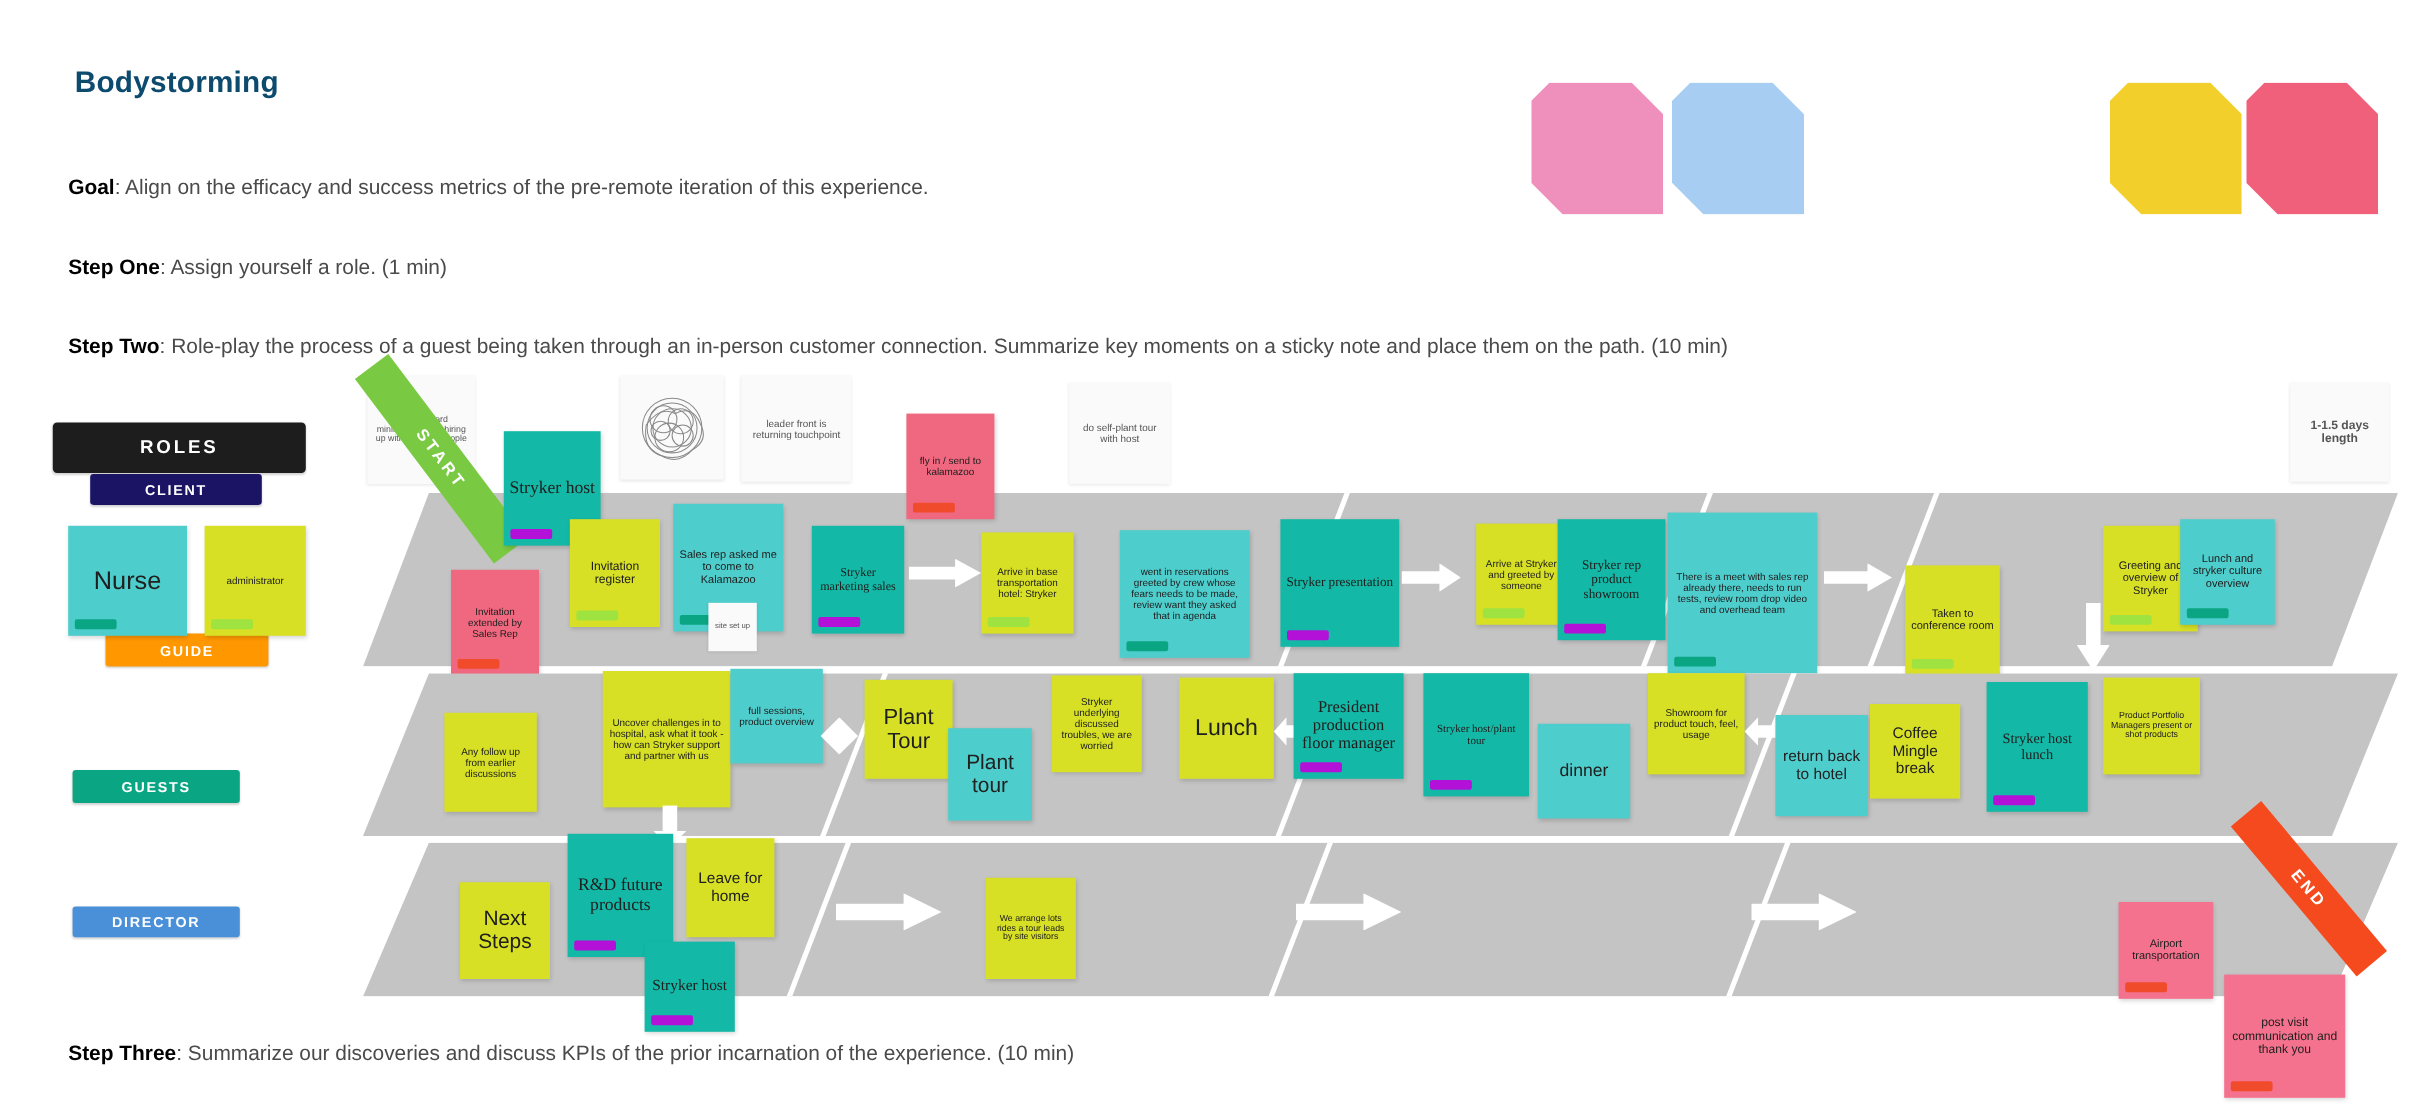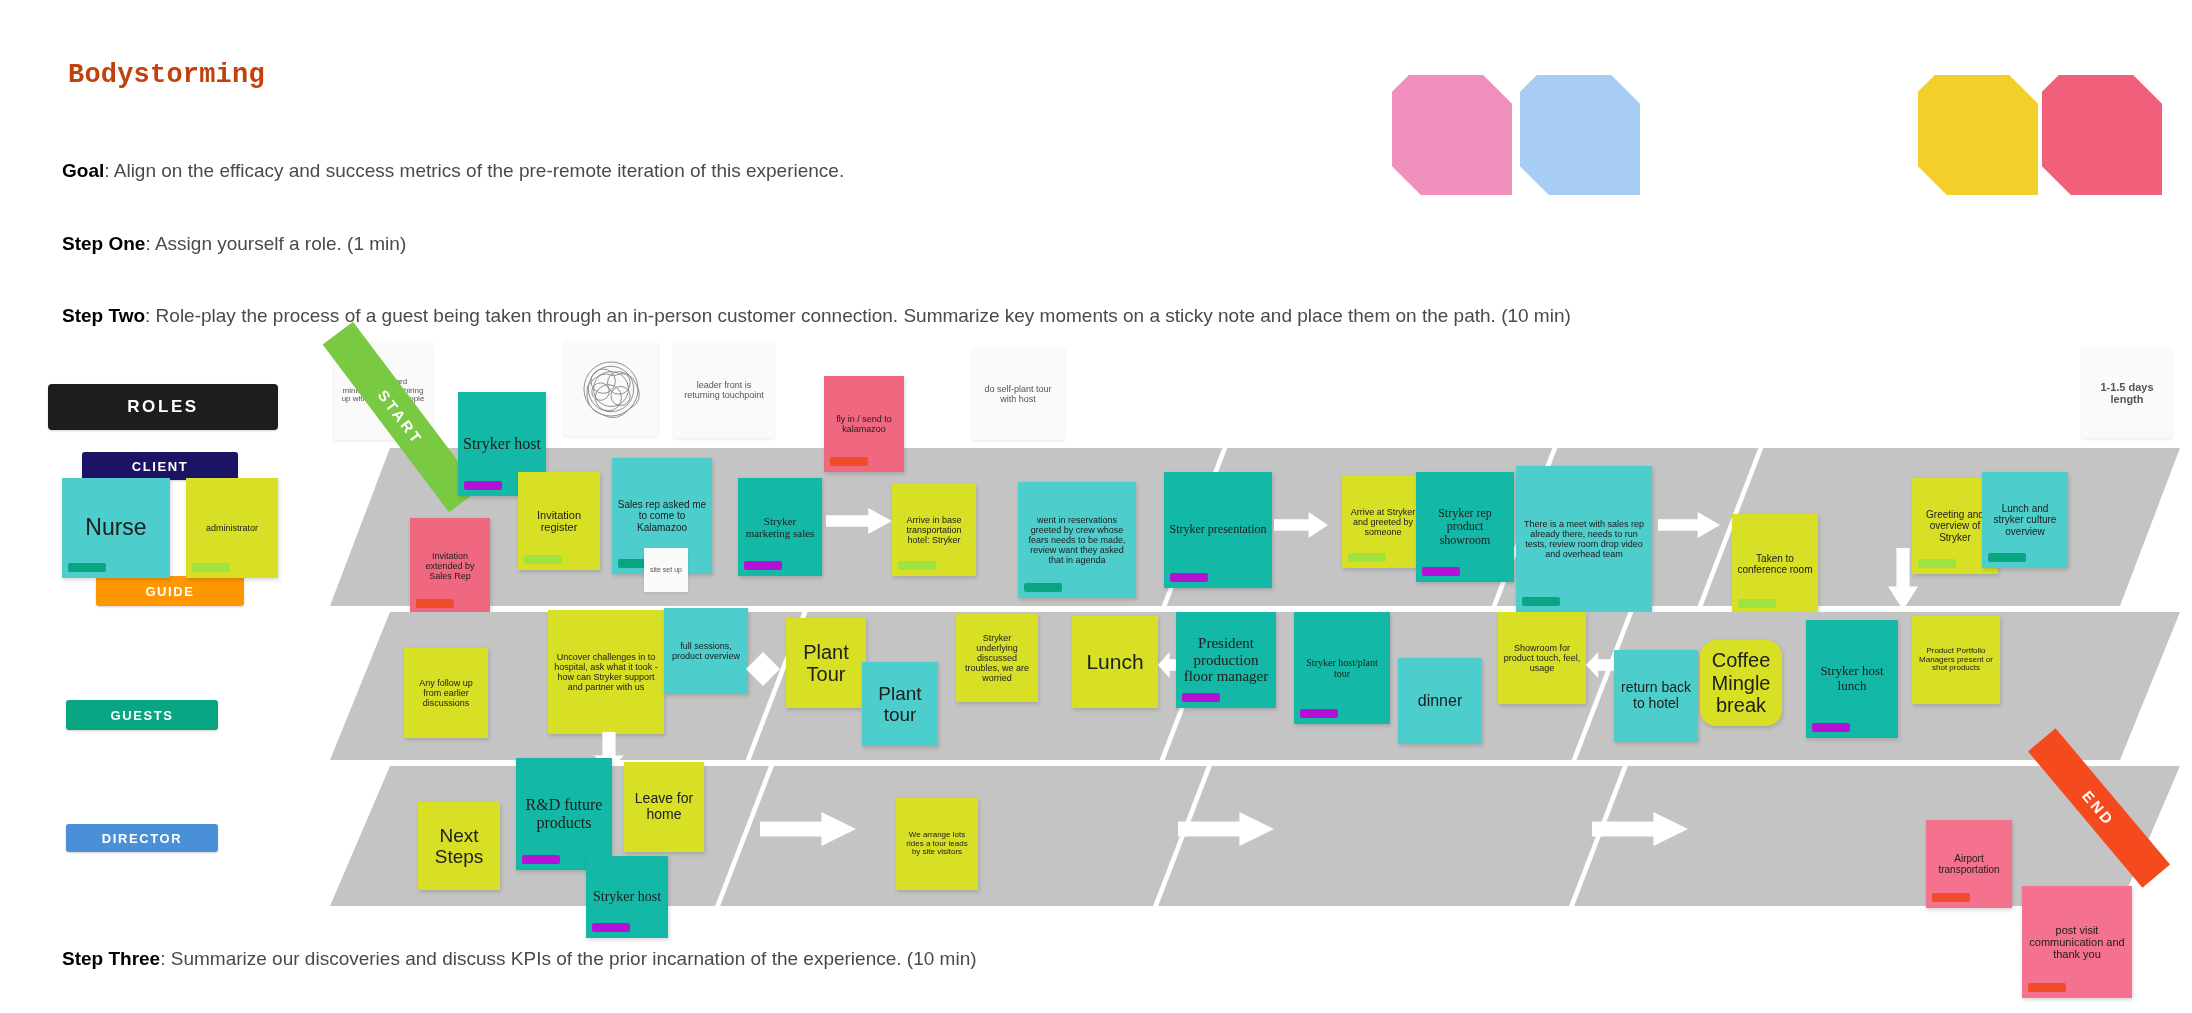--- a/index.html
+++ b/index.html
@@ -7,21 +7,21 @@
     width:2192px;height:1013px;background:#ffffff;
     font-family:"Liberation Sans", sans-serif;
     overflow:hidden;position:relative;
     -webkit-font-smoothing:antialiased;
   }
   .board{position:absolute;inset:0;}
 
   
   .hdr-title{
     position:absolute;left:68px;top:60px;
-    font-size:27px;font-weight:bold;color:#c2410c;letter-spacing:.2px;font-family:Liberation Mono, monospace;
+    font-size:27px;font-weight:bold;color:#0c4a6e;letter-spacing:.2px;
   }
   .hdr-line{
     position:absolute;left:62px;font-size:19px;color:#4a4a4a;white-space:nowrap;
   }
   .hdr-line b{color:#000000;font-weight:bold;}
   #goal-line{top:160px;}
   #step1-line{top:233px;}
   #step2-line{top:305px;}
   #step3-line{top:948px;}
 
@@ -68,21 +68,21 @@
   .pill{
     position:absolute;border-radius:3px;color:#ffffff;
     font-size:13px;font-weight:bold;letter-spacing:1.6px;
     display:flex;align-items:center;justify-content:center;
     box-shadow:0 1px 2px rgba(0,0,0,.18);
   }
   #roles-header{
     left:48px;top:384px;width:230px;height:46px;background:#1d1d1d;
     font-size:17px;letter-spacing:2.6px;border-radius:4px;
   }
-  #pill-client{left:82px;top:452px;width:156px;height:28px;background:#1b1464;}
+  #pill-client{left:82px;top:431px;width:156px;height:28px;background:#1b1464;}
   #pill-guide{left:96px;top:576px;width:148px;height:30px;background:#ff9800;}
   #pill-guests{left:66px;top:700px;width:152px;height:30px;background:#0aa582;}
   #pill-director{left:66px;top:824px;width:152px;height:28px;background:#4a90d9;}
 
   
   .note{
     position:absolute;box-sizing:border-box;
     display:flex;align-items:center;justify-content:center;text-align:center;
     padding:6px 5px;color:#20201f;line-height:1.12;
     box-shadow:1px 2px 4px rgba(0,0,0,.16);
@@ -350,21 +350,21 @@
   <div class="note yellow" style="left:1498px;top:612px;width:88px;height:92px;font-size:9px;">
     <span>Showroom for product touch, feel, usage</span>
     </div>
 
   <div class="arrow left" style="left:1586px;top:652px;width:34px;"></div>
 
   <div class="note teal" style="left:1614px;top:650px;width:84px;height:92px;font-size:14px;">
     <span>return back to hotel</span>
     </div>
 
-  <div class="note yellow" style="left:1700px;top:640px;width:82px;height:86px;font-size:20px;border-radius:16px;">
+  <div class="note yellow" style="left:1700px;top:640px;width:82px;height:86px;font-size:14px;">
     <span>Coffee Mingle break</span>
     </div>
 
   <div class="note purple" style="left:1806px;top:620px;width:92px;height:118px;font-size:13px;">
     <span>Stryker host lunch</span>
     <span class="bar"></span>
     </div>
 
   <div class="note yellow" style="left:1912px;top:616px;width:88px;height:88px;font-size:8px;">
     <span>Product Portfolio Managers present or shot products</span>

